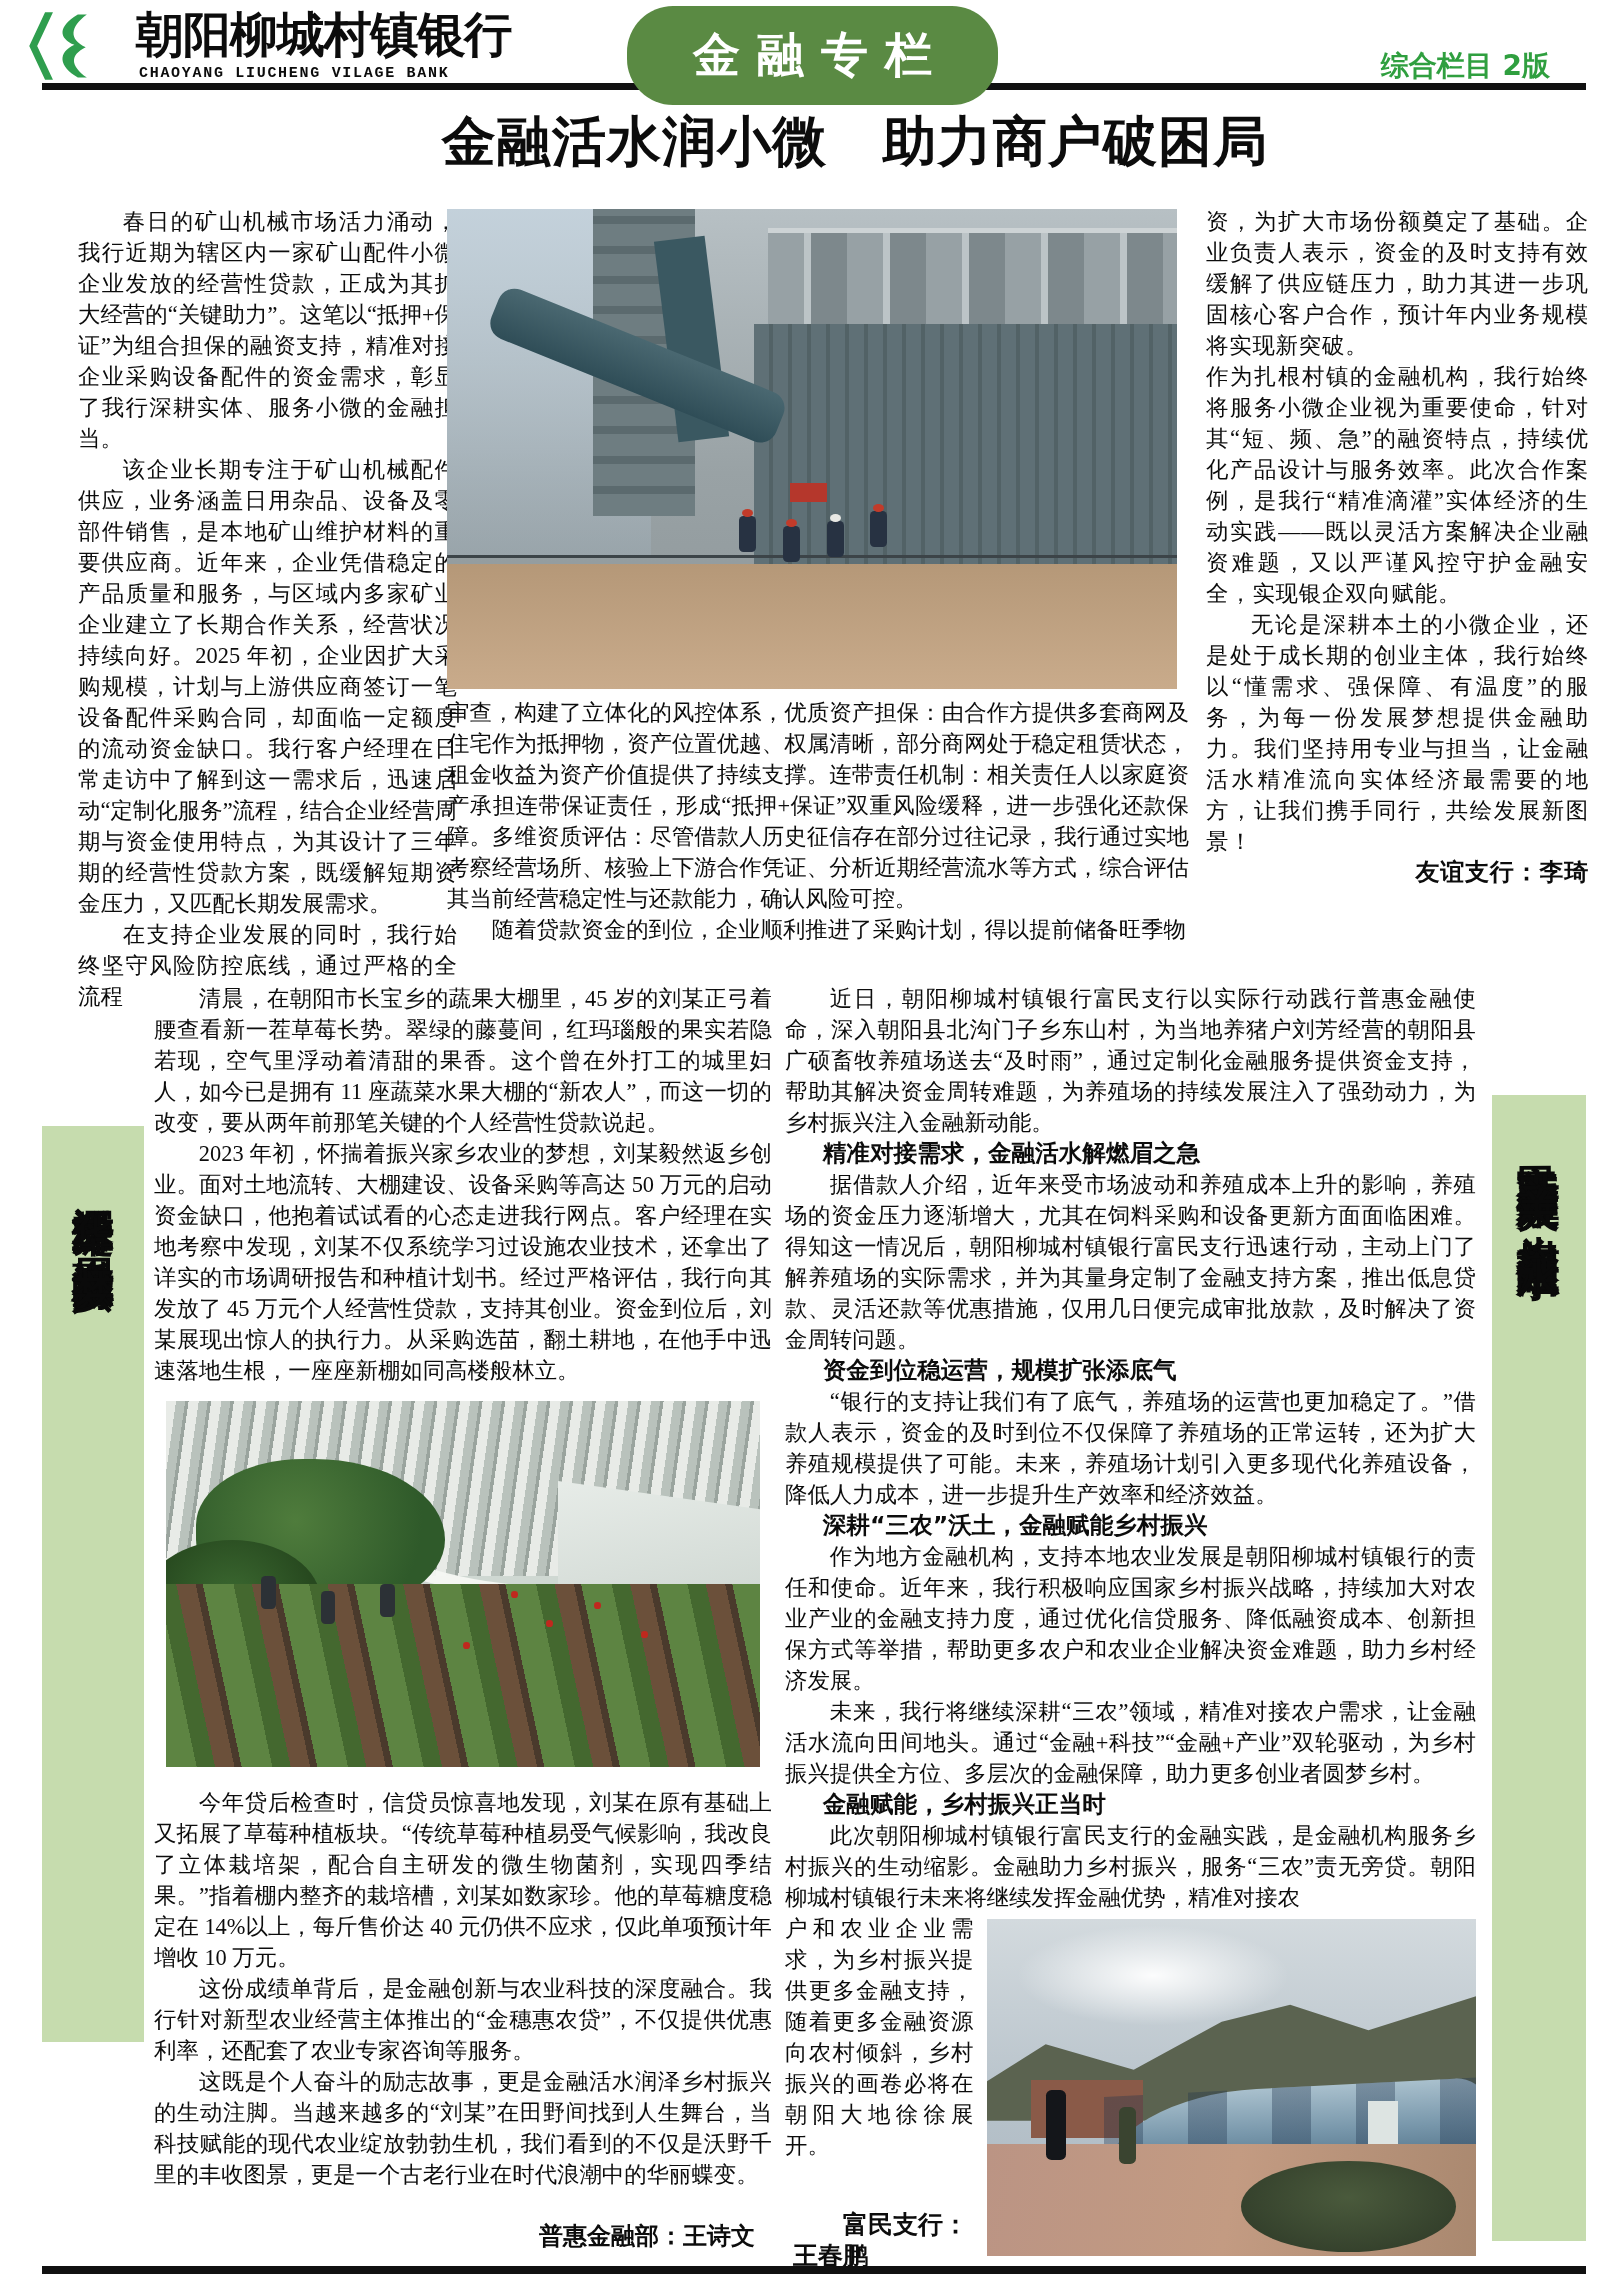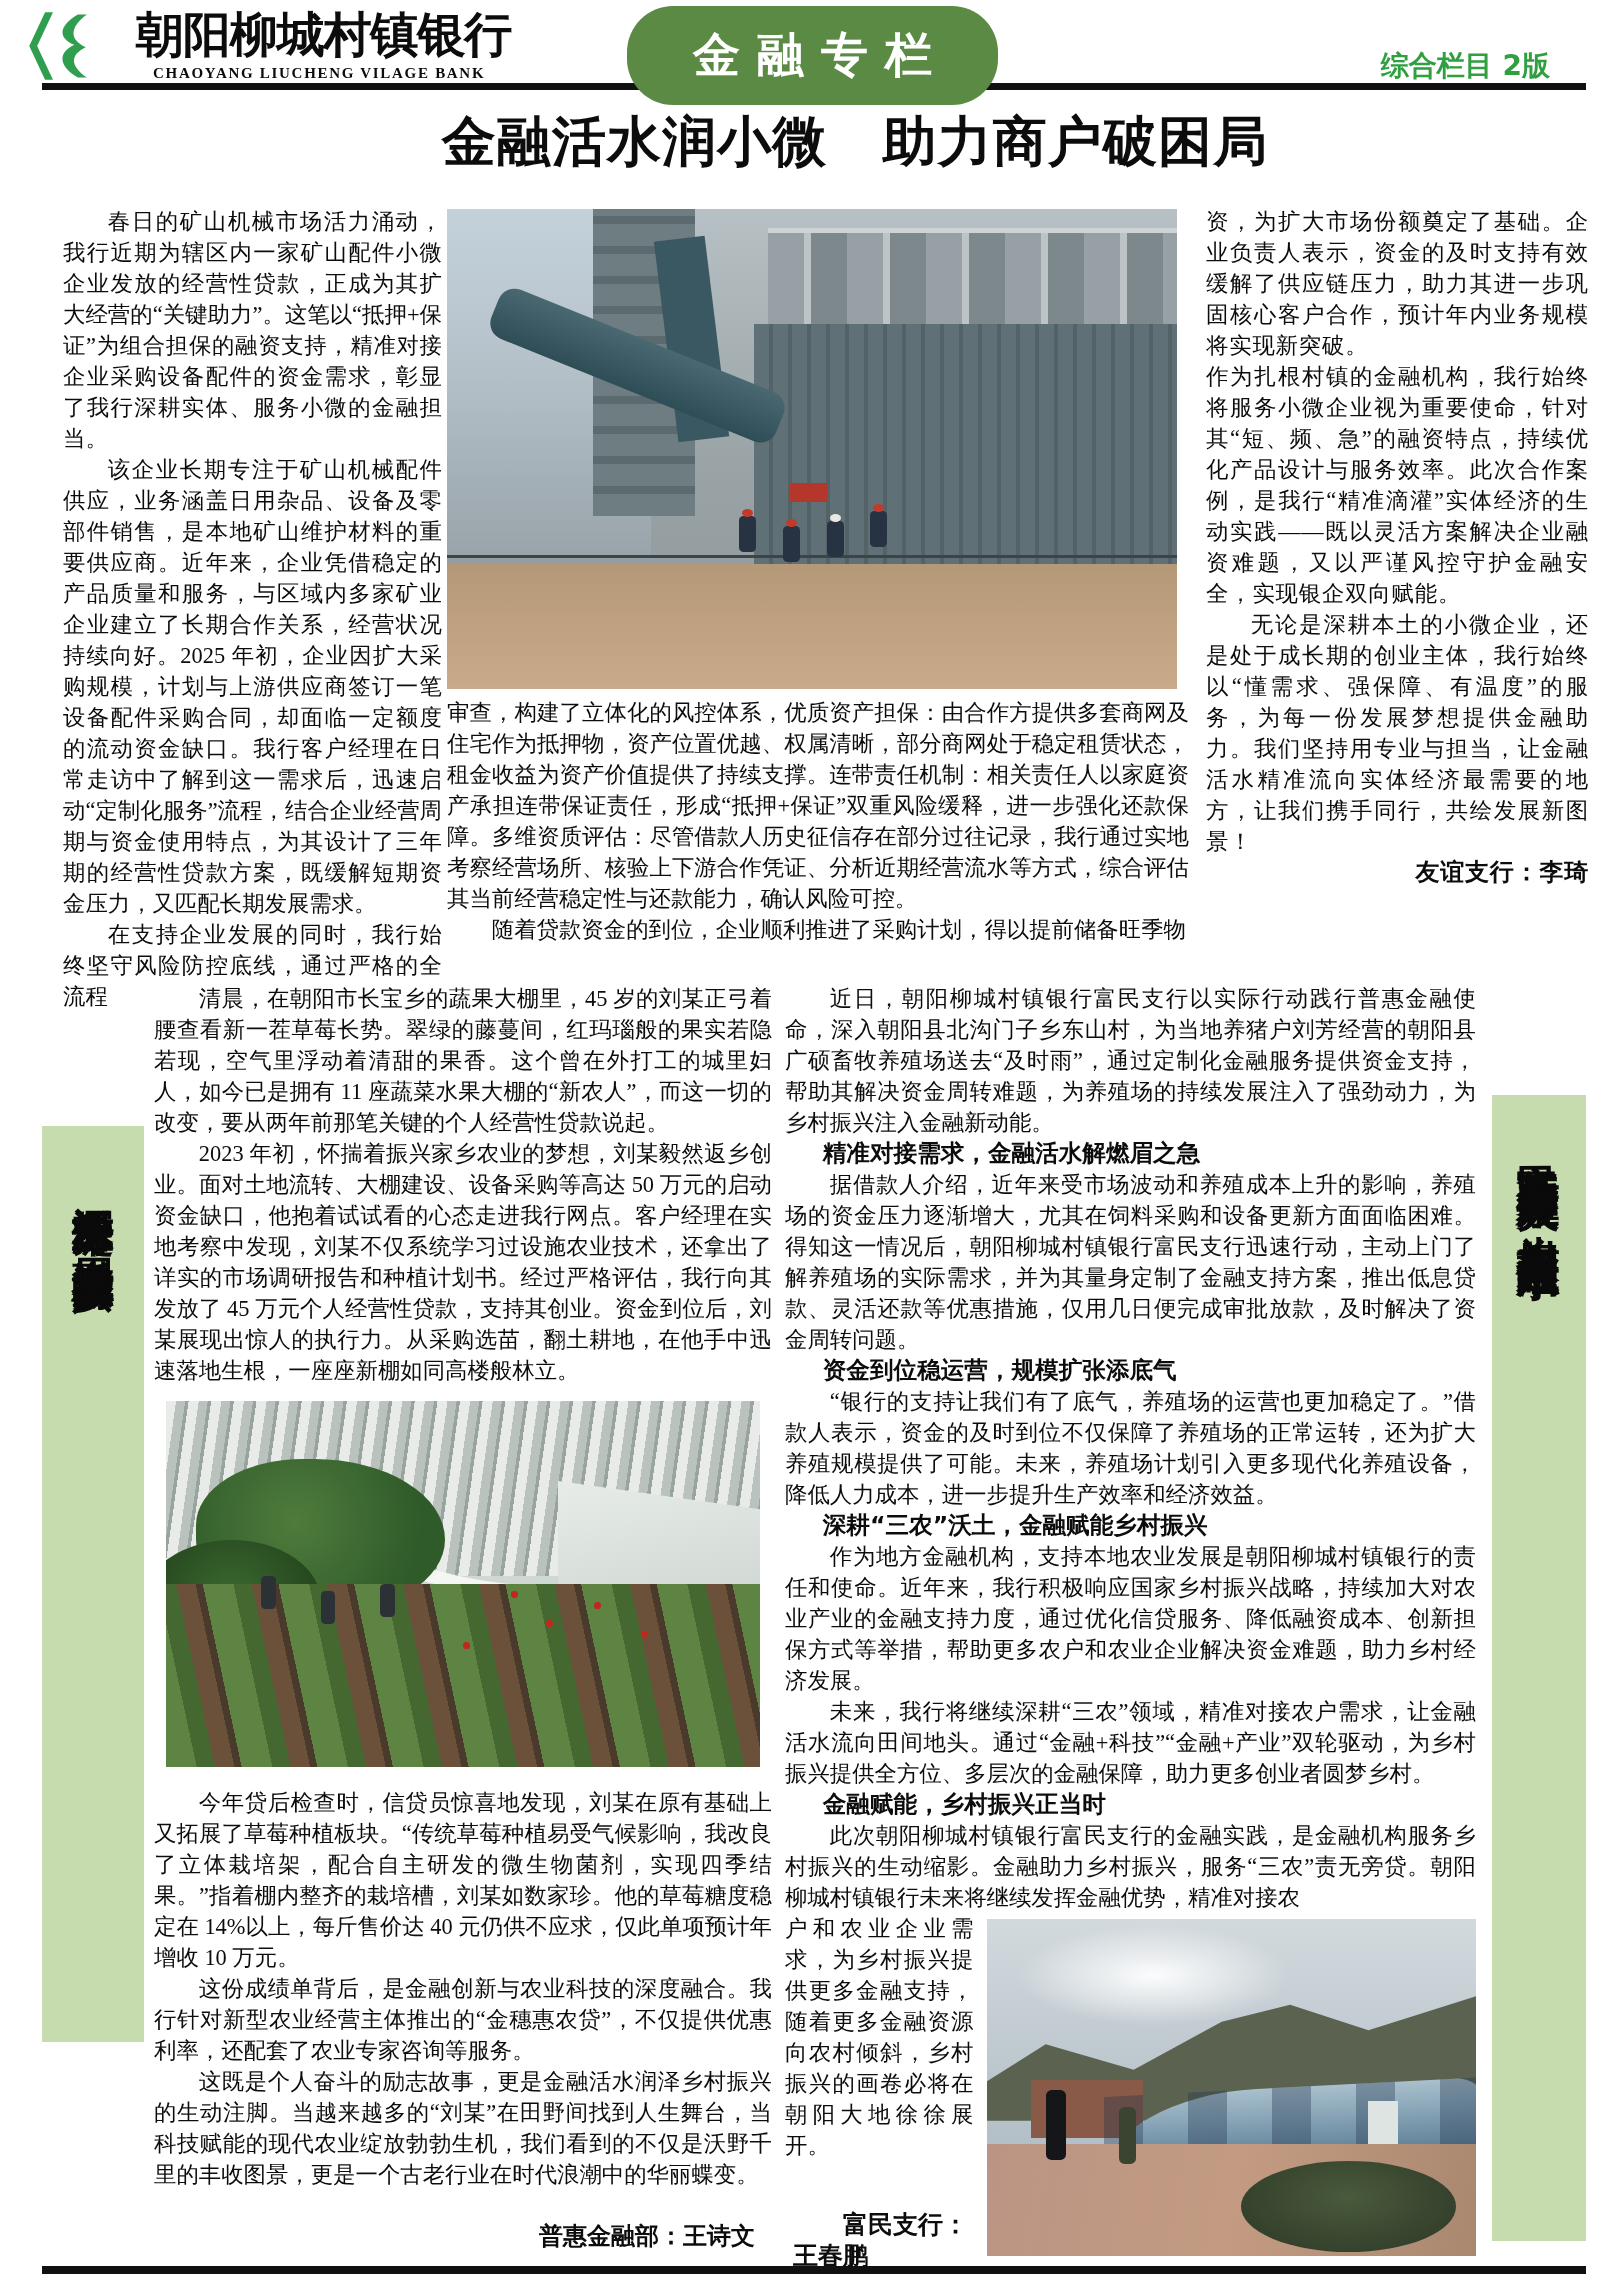--- a/index.html
+++ b/index.html
@@ -3,42 +3,42 @@
 <meta charset="utf-8">
 <style>
   html,body { margin:0; padding:0; background:#ffffff; }
   .page { position:relative; width:1622px; height:2295px; background:#fff; overflow:hidden;
           font-family:"Liberation Serif","DejaVu Serif",serif; color:#0c0c0c; }
 
   
   .logo { position:absolute; left:28px; top:11.2px; width:68px; height:70px; }
   .bank-cn { position:absolute; left:136px; top:3.4px; font-size:48px; font-weight:bold;
              letter-spacing:-1.1px; white-space:nowrap; }
-  .bank-en { position:absolute; left:153px; top:65px; font-size:15px; font-weight:bold;
-             letter-spacing:1.7px; white-space:nowrap; }
+  .bank-en { position:absolute; left:139px; top:65px; font-size:15px; font-weight:bold;
+             letter-spacing:1.7px; white-space:nowrap;font-family:Liberation Mono, monospace; }
   .badge { position:absolute; left:627px; top:5.6px; width:371px; height:99px; background:#5a8a43;
            border-radius:46px; display:flex; align-items:center; justify-content:center; z-index:2; }
   .badge span { color:#ffffff; font-size:47px; font-weight:900; letter-spacing:17px; text-indent:17px;
                 font-family:"DejaVu Sans","Liberation Sans",sans-serif; white-space:nowrap; }
   .section-label { position:absolute; right:72px; top:47px; font-size:28px; font-weight:900;
                    color:#2f9f3f; font-family:"DejaVu Sans","Liberation Sans",sans-serif; white-space:nowrap; }
   .header-rule { position:absolute; left:42px; top:83px; width:1544px; height:7.3px; background:#111; }
   .bottom-rule { position:absolute; left:42px; top:2266px; width:1544px; height:7.9px; background:#111; }
 
   
   .headline { position:absolute; left:0; top:106px; width:100%; text-align:center; font-size:54px;
               font-weight:900; letter-spacing:1.1px; font-family:"DejaVu Sans","Liberation Sans",sans-serif;padding-left:44px; }
 
   
   .body-text { font-size:22.4px; line-height:31px; text-align:justify; }
   .body-text p { margin:0; text-indent:2em; }
   .body-text p.cont { text-indent:0; }
   .byline { font-weight:bold; text-align:right; margin-top:10px; font-size:24px; text-indent:0; }
 
-  .a1-left  { position:absolute; left:63px;  top:206px; width:379px; }
+  .a1-left  { position:absolute; left:78px;  top:206px; width:379px; }
   .a1-center{ position:absolute; left:447px;  top:209px; width:742px; }
   .a1-center .mid-text { margin-top:7.9px; }
   .a1-right { position:absolute; left:1206px; top:206px; width:383px; letter-spacing:0.8px; }
 
   .a2-left  { position:absolute; left:154px;  top:983px; width:618px; }
   .a2-right { position:absolute; left:785px; top:983px; width:691px; }
   .subhead { font-family:"DejaVu Sans","Liberation Sans",sans-serif; font-weight:900; font-size:23.6px;
              text-indent:1.6em !important; }
   .a2-bottom::after { content:""; display:block; clear:both; }
   .a2-right .byline { text-align:left; padding-left:7.9px; margin-top:48px; font-size:25px; }

